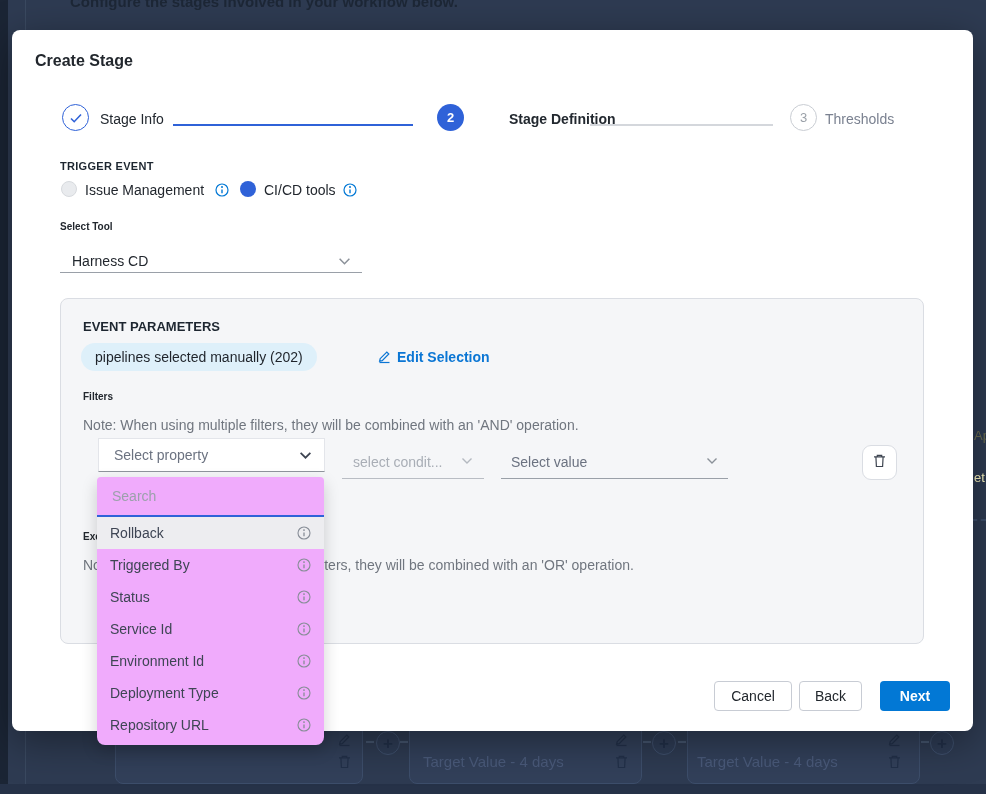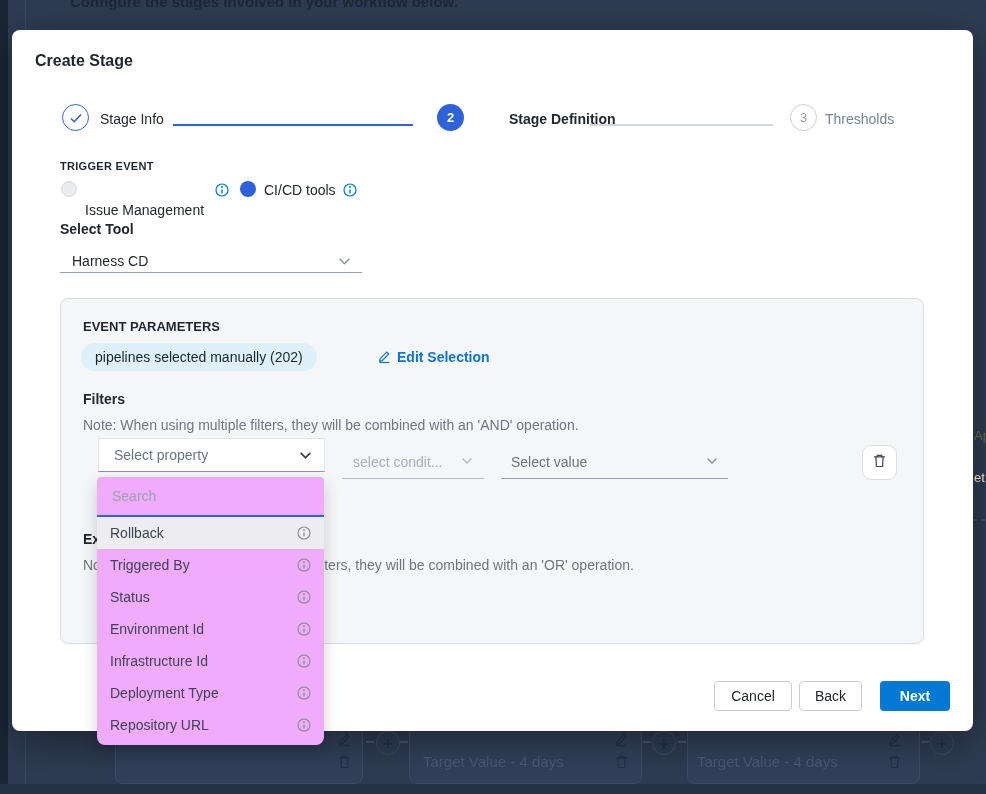--- a/index.html
+++ b/index.html
@@ -43,21 +43,21 @@
   .info-blue{color:#0278d5;display:inline-flex;}
   .field-underline{height:1px;background:#9aa0a8;}
   .chev{color:#8b9199;display:inline-flex;}
 
   
   .panel{left:48px;top:268px;width:864px;height:346px;background:#f5f6f8;
          border:1px solid #dadde3;border-radius:8px;box-sizing:border-box;}
   .panel-heading{font-size:13px;font-weight:bold;color:#1d2630;}
   .pill{background:#def0fa;border-radius:16px;padding:6px 14px;font-size:14px;color:#1f242b;}
   .link{color:#0b76d4;font-weight:bold;font-size:14px;padding-left:20px;}
-  .bold14{font-weight:bold;font-size:14px;color:#22272e;}
+  .bold14{font-weight:bold;font-size:10px;color:#22272e;}
   .note{color:#70767f;font-size:14px;white-space:nowrap;}
   .combo-open{background:#fff;border:1px solid #e3e5ea;border-bottom:1px solid #8f949c;
               box-sizing:border-box;display:flex;align-items:center;justify-content:space-between;
               padding:0 12px 0 15px;color:#6b7280;}
   .combo-text-grey{color:#a9aeb6;}
   .combo-text-mid{color:#6b7280;}
   .iconbtn{width:33px;height:33px;background:#fff;border:1px solid #dadde3;border-radius:9px;
            display:flex;align-items:center;justify-content:center;color:#3d4450;}
 
   
@@ -164,21 +164,21 @@
     <div class="abs step-label" style="left:463px;font-weight:bold;color:#22282f;margin-left:34px;">Stage Definition</div>
     <div class="abs step-line" style="left:578px;width:183px;background:#d4d7dc;"></div>
 
     <div class="abs step-circle step-upcoming" style="left:778px;top:74px;">
       <span>3</span>
     </div>
     <div class="abs step-label" style="left:813px;color:#7a8190;">Thresholds</div>
 
     <div class="abs sec-label" style="left:48px;top:130px;">TRIGGER EVENT</div>
     <div class="abs radio radio-off" style="left:49px;top:151px;"></div>
-    <div class="abs" style="left:73px;top:152px;margin-top:20px;">Issue Management</div>
+    <div class="abs" style="left:73px;top:152px;">Issue Management</div>
     <span class="abs info-blue" style="left:203px;top:153px;">
       <svg width="14" height="14" viewBox="0 0 14 14">
           <circle cx="7" cy="7" r="6" fill="none" stroke="currentColor" stroke-width="1.2"></circle>
           <line x1="7" y1="6.4" x2="7" y2="10.2" stroke="currentColor" stroke-width="1.4"></line>
           <circle cx="7" cy="4.1" r="1" fill="currentColor"></circle>
         </svg>
     </span>
     <div class="abs radio radio-on" style="left:228px;top:151px;"></div>
     <div class="abs" style="left:252px;top:152px;">CI/CD tools</div>
     <span class="abs info-blue" style="left:331px;top:153px;">
@@ -283,40 +283,40 @@
       <span>Status</span>
       <span class="info-grey">
           <svg width="14" height="14" viewBox="0 0 14 14">
             <circle cx="7" cy="7" r="6" fill="none" stroke="currentColor" stroke-width="1.1"></circle>
             <line x1="7" y1="6.4" x2="7" y2="10.2" stroke="currentColor" stroke-width="1.3"></line>
             <circle cx="7" cy="4.1" r="0.9" fill="currentColor"></circle>
           </svg>
         </span>
     </div>
     <div class="dd-item">
+      <span>Service Id</span>
+      <span class="info-grey">
+          <svg width="14" height="14" viewBox="0 0 14 14">
+            <circle cx="7" cy="7" r="6" fill="none" stroke="currentColor" stroke-width="1.1"></circle>
+            <line x1="7" y1="6.4" x2="7" y2="10.2" stroke="currentColor" stroke-width="1.3"></line>
+            <circle cx="7" cy="4.1" r="0.9" fill="currentColor"></circle>
+          </svg>
+        </span>
+    </div>
+    <div class="dd-item">
       <span>Environment Id</span>
       <span class="info-grey">
           <svg width="14" height="14" viewBox="0 0 14 14">
             <circle cx="7" cy="7" r="6" fill="none" stroke="currentColor" stroke-width="1.1"></circle>
             <line x1="7" y1="6.4" x2="7" y2="10.2" stroke="currentColor" stroke-width="1.3"></line>
             <circle cx="7" cy="4.1" r="0.9" fill="currentColor"></circle>
           </svg>
         </span>
     </div>
     <div class="dd-item">
-      <span>Infrastructure Id</span>
-      <span class="info-grey">
-          <svg width="14" height="14" viewBox="0 0 14 14">
-            <circle cx="7" cy="7" r="6" fill="none" stroke="currentColor" stroke-width="1.1"></circle>
-            <line x1="7" y1="6.4" x2="7" y2="10.2" stroke="currentColor" stroke-width="1.3"></line>
-            <circle cx="7" cy="4.1" r="0.9" fill="currentColor"></circle>
-          </svg>
-        </span>
-    </div>
-    <div class="dd-item">
       <span>Deployment Type</span>
       <span class="info-grey">
           <svg width="14" height="14" viewBox="0 0 14 14">
             <circle cx="7" cy="7" r="6" fill="none" stroke="currentColor" stroke-width="1.1"></circle>
             <line x1="7" y1="6.4" x2="7" y2="10.2" stroke="currentColor" stroke-width="1.3"></line>
             <circle cx="7" cy="4.1" r="0.9" fill="currentColor"></circle>
           </svg>
         </span>
     </div>
     <div class="dd-item">

